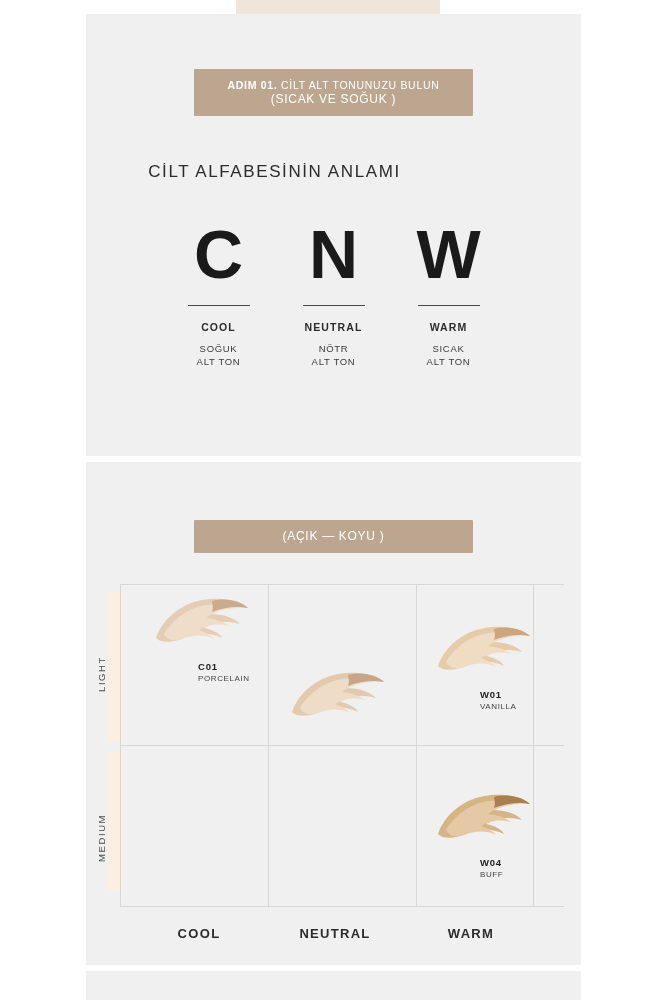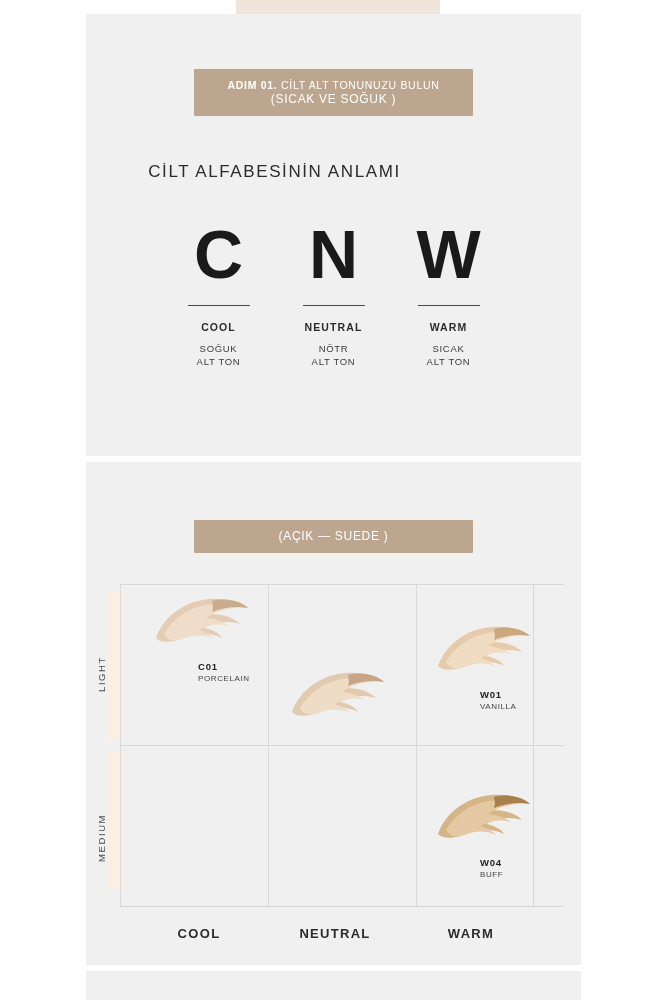--- a/index.html
+++ b/index.html
@@ -292,21 +292,21 @@
       <div class="cap">WARM</div>
       <div class="sub">
         <div>SICAK</div>
         <div>ALT TON</div>
       </div>
     </div>
 
   </div>
 
   <div class="step-banner" id="banner2">
-    <div class="line2">(AÇIK — SUEDE )</div>
+    <div class="line2">(AÇIK — KOYU )</div>
   </div>
 
   <div class="grid-wrap">
 
     <div class="vbar light"></div>
     <div class="vbar medium"></div>
 
     <div class="vlabel light">LIGHT</div>
     <div class="vlabel medium">MEDIUM</div>
 

